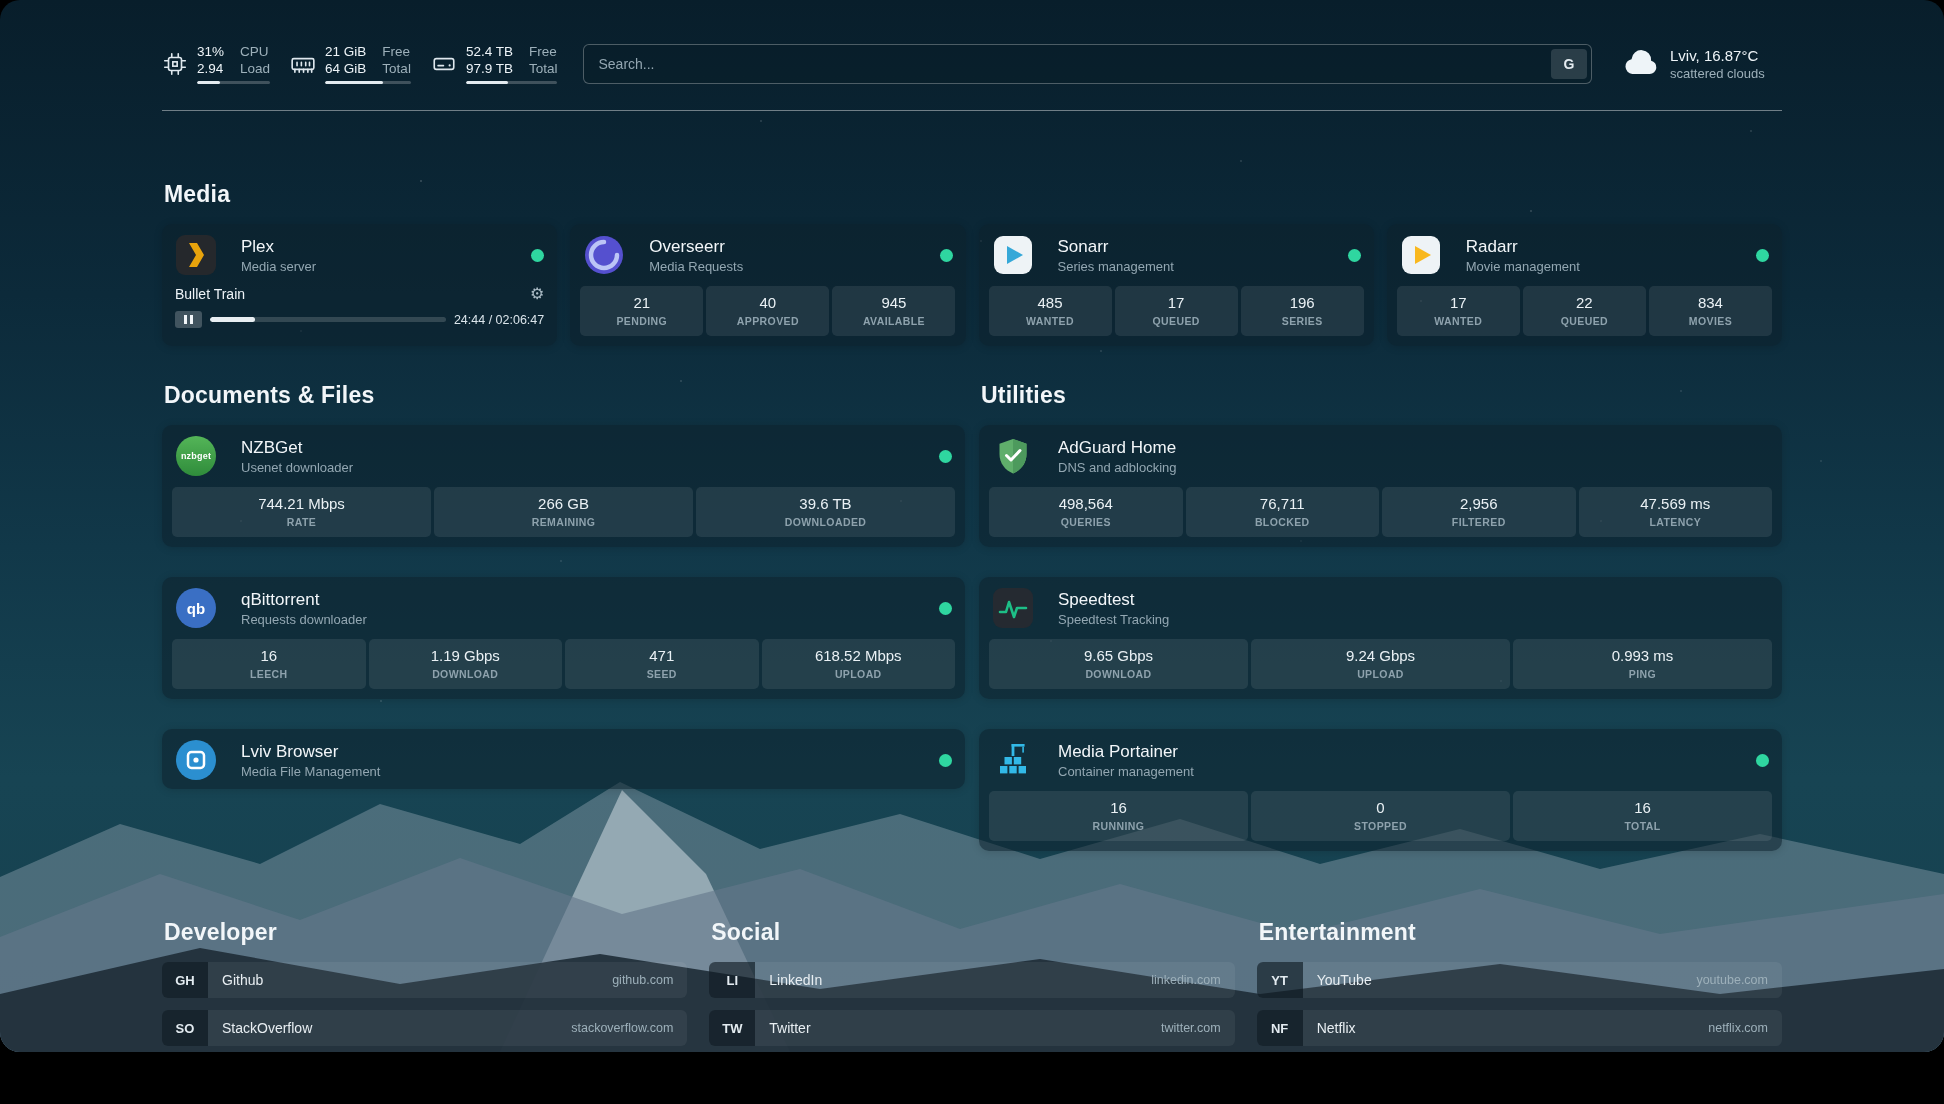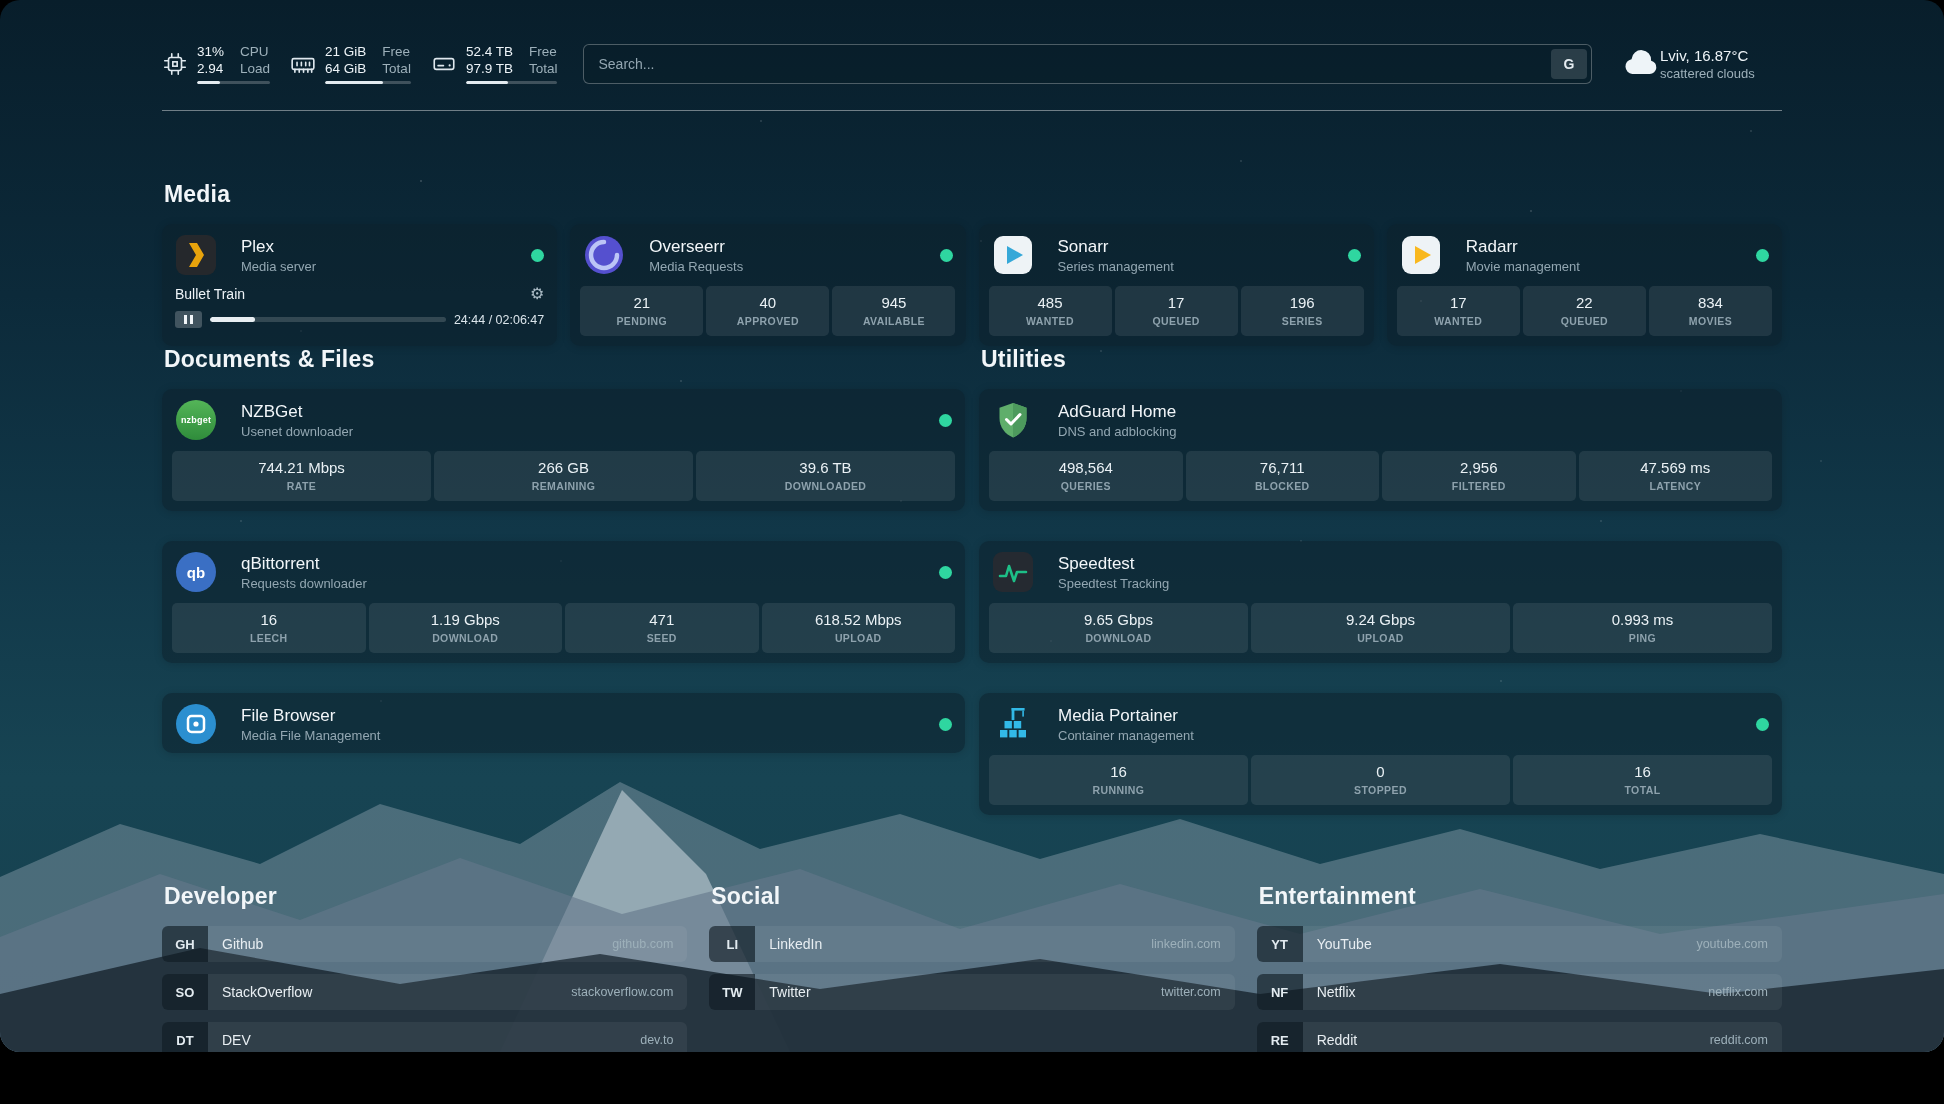--- a/index.html
+++ b/index.html
@@ -53,30 +53,30 @@
     background:rgba(10,28,38,.35); color:#eef4f8;
     padding:0 54px 0 14px; font-size:14px; font-family:"Liberation Sans",sans-serif;
   }
   .search-input::placeholder { color:#93a6b1; }
   .search-btn {
     position:absolute; right:5px; top:5px; width:36px; height:30px;
     border:none; border-radius:4px; background:rgba(255,255,255,.14);
     color:#e6edf2; font-weight:bold; font-size:14px; cursor:pointer;
     font-family:"Liberation Sans",sans-serif;
   }
-  .weather { display:flex; align-items:center; gap:0; min-width:160px; }
+  .weather { display:flex; align-items:center; gap:10px; min-width:160px; }
   .weather-loc { font-size:15px; color:#eef4f8; }
   .weather-cond { font-size:13px; color:#9db0ba; margin-top:2px; }
 
   .divider { margin-top:16px; border-top:1px solid rgba(255,255,255,.42); }
 
   
   h2.sec-title { font-size:23px; font-weight:600; color:#f2f6f9; letter-spacing:.2px; margin:0 0 16px 2px; }
   .sec-media { margin-top:70px; }
-  .cols2 { display:grid; grid-template-columns:1fr 1fr; gap:14px; align-items:start; }
+  .cols2 { margin-top:36px; display:grid; grid-template-columns:1fr 1fr; gap:14px; align-items:start; }
   .cols3 { margin-top:68px; display:grid; grid-template-columns:repeat(3,1fr); gap:22px; align-items:start; }
   .grid4 { display:grid; grid-template-columns:repeat(4,1fr); gap:13px; align-items:stretch; }
   .stack { display:flex; flex-direction:column; gap:30px; }
 
   
   .card {
     background:rgba(13,33,44,.55); border-radius:10px; overflow:hidden;
     display:flex; flex-direction:column; cursor:pointer;
     box-shadow:0 1px 8px rgba(0,0,0,.15);
   }
@@ -432,21 +432,21 @@
             <div class="card-head">
               <span class="svc-icon">
                 <span class="icon-circle fb-circle">
                   <svg width="40" height="40" viewBox="0 0 40 40">
                     <rect x="12" y="12" width="16" height="16" rx="3.5" fill="none" stroke="#fff" stroke-width="2.5"></rect>
                     <circle cx="20" cy="20" r="2.6" fill="#fff"></circle>
                   </svg>
                 </span>
               </span>
               <div class="svc-meta">
-                <div class="svc-name">File Browser</div>
+                <div class="svc-name">Lviv Browser</div>
                 <div class="svc-desc">Media File Management</div>
               </div>
               <span class="dot"></span>
             </div>
           </div>
         </div>
       </section>
 
       <section>
         <h2 class="sec-title">Utilities</h2>

